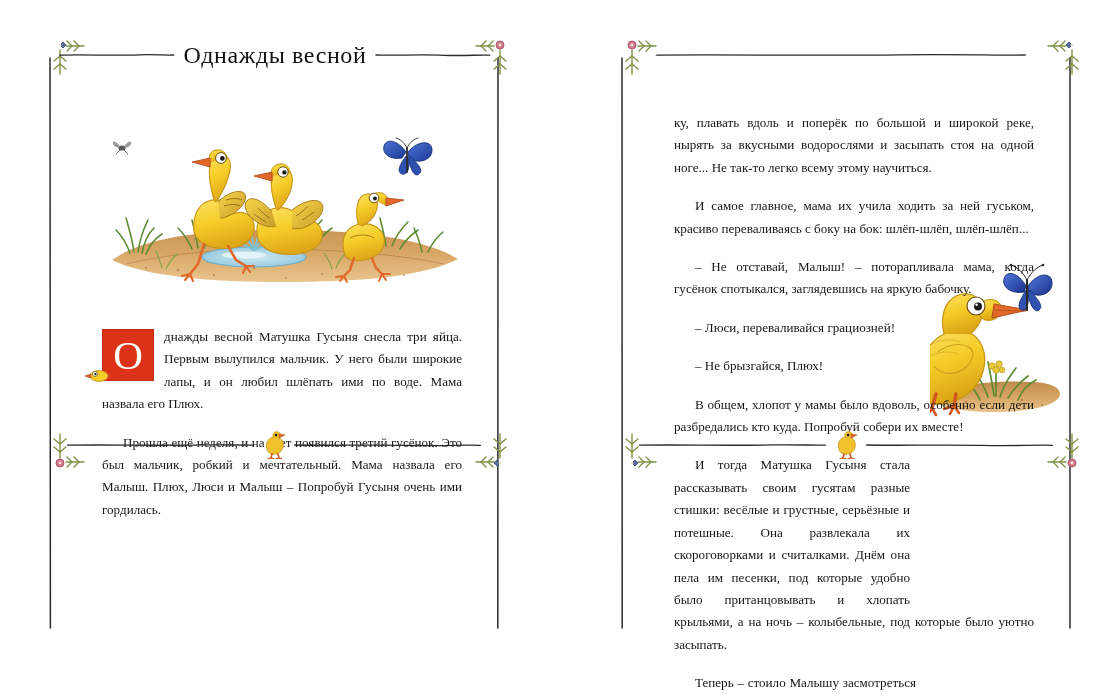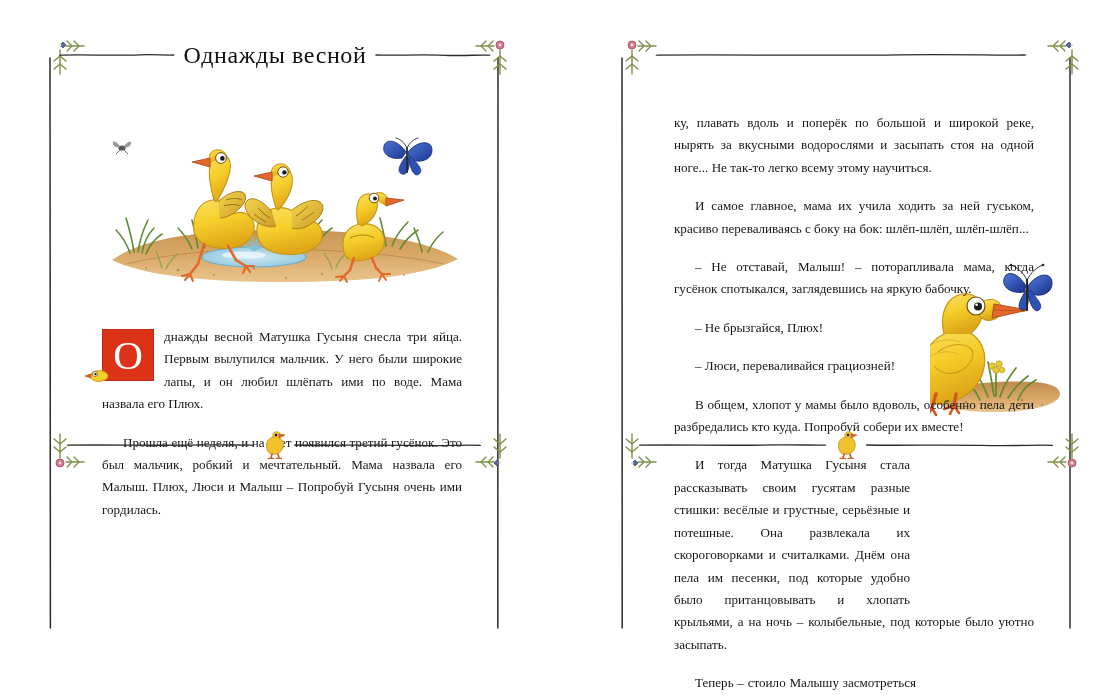--- a/index.html
+++ b/index.html
@@ -553,23 +553,23 @@
           <circle cx="3" cy="3" r="1.3" fill="#2a2a2a"></circle>
             <circle cx="35" cy="3" r="1.3" fill="#2a2a2a"></circle>
         </g>
       </svg>
     </div>
 
     <div class="textcol">
       <p class="noindent">ку, плавать вдоль и поперёк по большой и широкой реке, нырять за вкусными водорослями и засыпать стоя на одной ноге... Не так-то легко всему этому научиться.</p>
       <p>И самое главное, мама их учила ходить за ней гуськом, красиво переваливаясь с боку на бок: шлёп-шлёп, шлёп-шлёп...</p>
       <p>– Не отставай, Малыш! – поторапливала мама, когда гусёнок спотыкался, заглядевшись на яркую бабочку.</p>
+      <p>– Люси, переваливайся грациозней!</p>
       <p>– Не брызгайся, Плюх!</p>
-      <p>– Люси, переваливайся грациозней!</p>
-      <p>В общем, хлопот у мамы было вдоволь, особенно пела дети разбредались кто куда. Попробуй собери их вместе!</p>
+      <p>В общем, хлопот у мамы было вдоволь, особенно если дети разбредались кто куда. Попробуй собери их вместе!</p>
       <p><span class="wrap-shape"></span><span>И тогда Матушка Гусыня стала рассказывать своим гусятам разные стишки: весёлые и грустные, серьёзные и потешные. Она развлекала их скороговорками и считалками. Днём она пела им песенки, под которые удобно было пританцовывать и хлопать крыльями, а на ночь – колыбельные, под которые было уютно засыпать.</span></p>
       <p><span style="float:right;width:118px;height:60px;shape-outside:inset(0);"></span><span>Теперь – стоило Малышу засмотреться на бабочку, или Люси погнаться за жуком, или Плюху нацелиться на особенно заманчивую лужу – мама рассказы-</span></p>
     </div>
 
     <div class="bottom-band">
       <div class="bottom-rule">
         <svg viewBox="0 0 100 8" preserveAspectRatio="none" aria-hidden="true">
           <path d="M0,4.2 C22,3.5 48,4.9 72,3.9 C86,3.4 93,4.5 100,4.1" fill="none" stroke="#2b2b2b" stroke-width="1.3" stroke-linecap="round"></path>
         </svg>
       </div>

